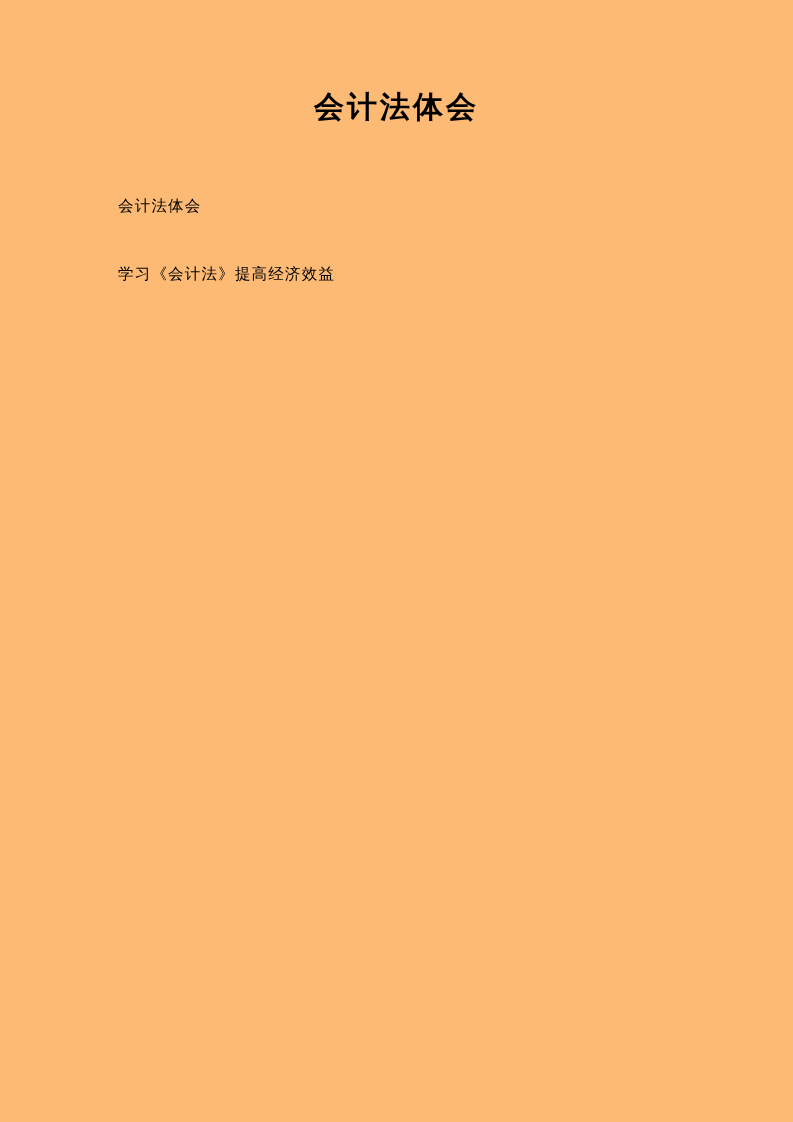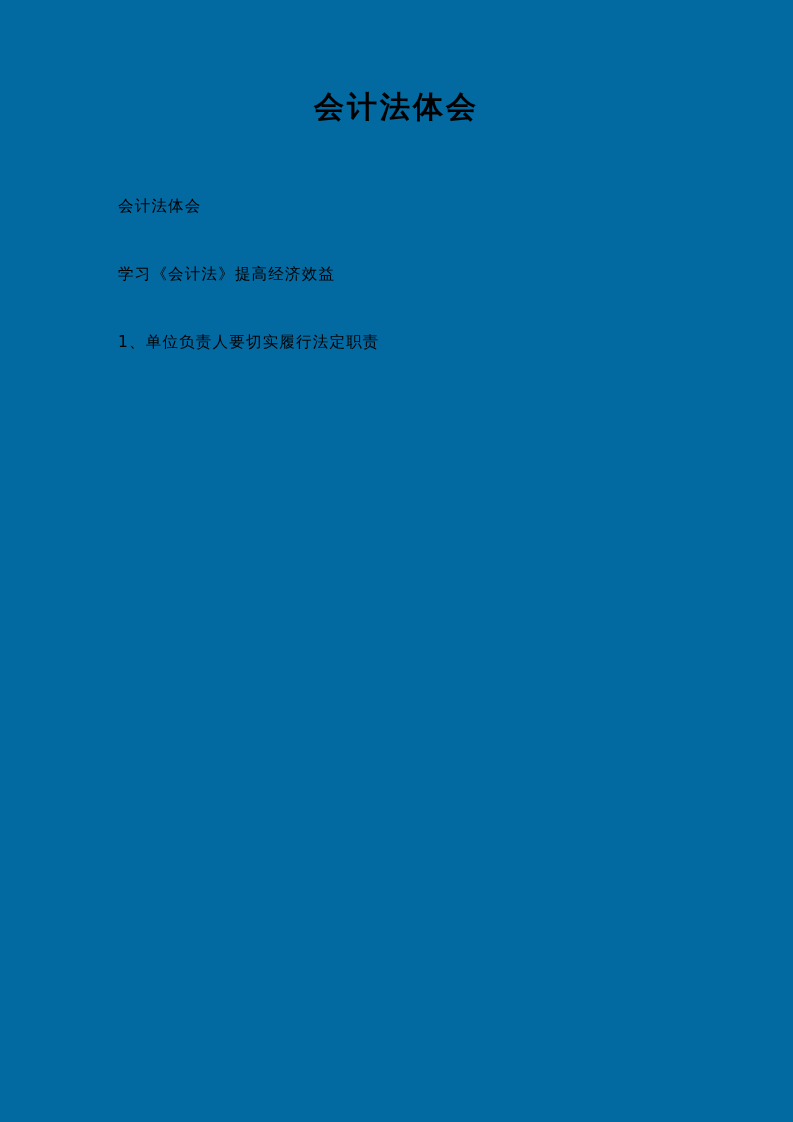--- a/index.html
+++ b/index.html
@@ -13,21 +13,21 @@
     font-family: "DejaVu Sans", "Liberation Sans", sans-serif;
     color: #000000;
     overflow: hidden;
   }
   .page {
     position: relative;
     width: 793px;
     height: 1122px;
     box-sizing: border-box;
     padding: 0 118px;
-    background: #0369a1;
+    background: #fdba74;
   }
   .doc-title {
     margin: 0;
     padding-top: 86px;
     text-align: center;
     font-size: 30px;
     font-weight: bold;
     letter-spacing: 3px;
     line-height: 1.4;
     font-family: "DejaVu Sans", "Liberation Sans", sans-serif;
@@ -60,17 +60,16 @@
 <div class="page">
 
   <h1 class="doc-title">会计法体会</h1>
 
   <div class="body-block">
     <p class="para tight">会计法体会</p>
 
     <p class="para tight">学习《会计法》提高经济效益</p>
 
 
-    <p class="para tight">1、单位负责人要切实履行法定职责</p>
 
   </div>
 
 </div>
 
 </body></html>

